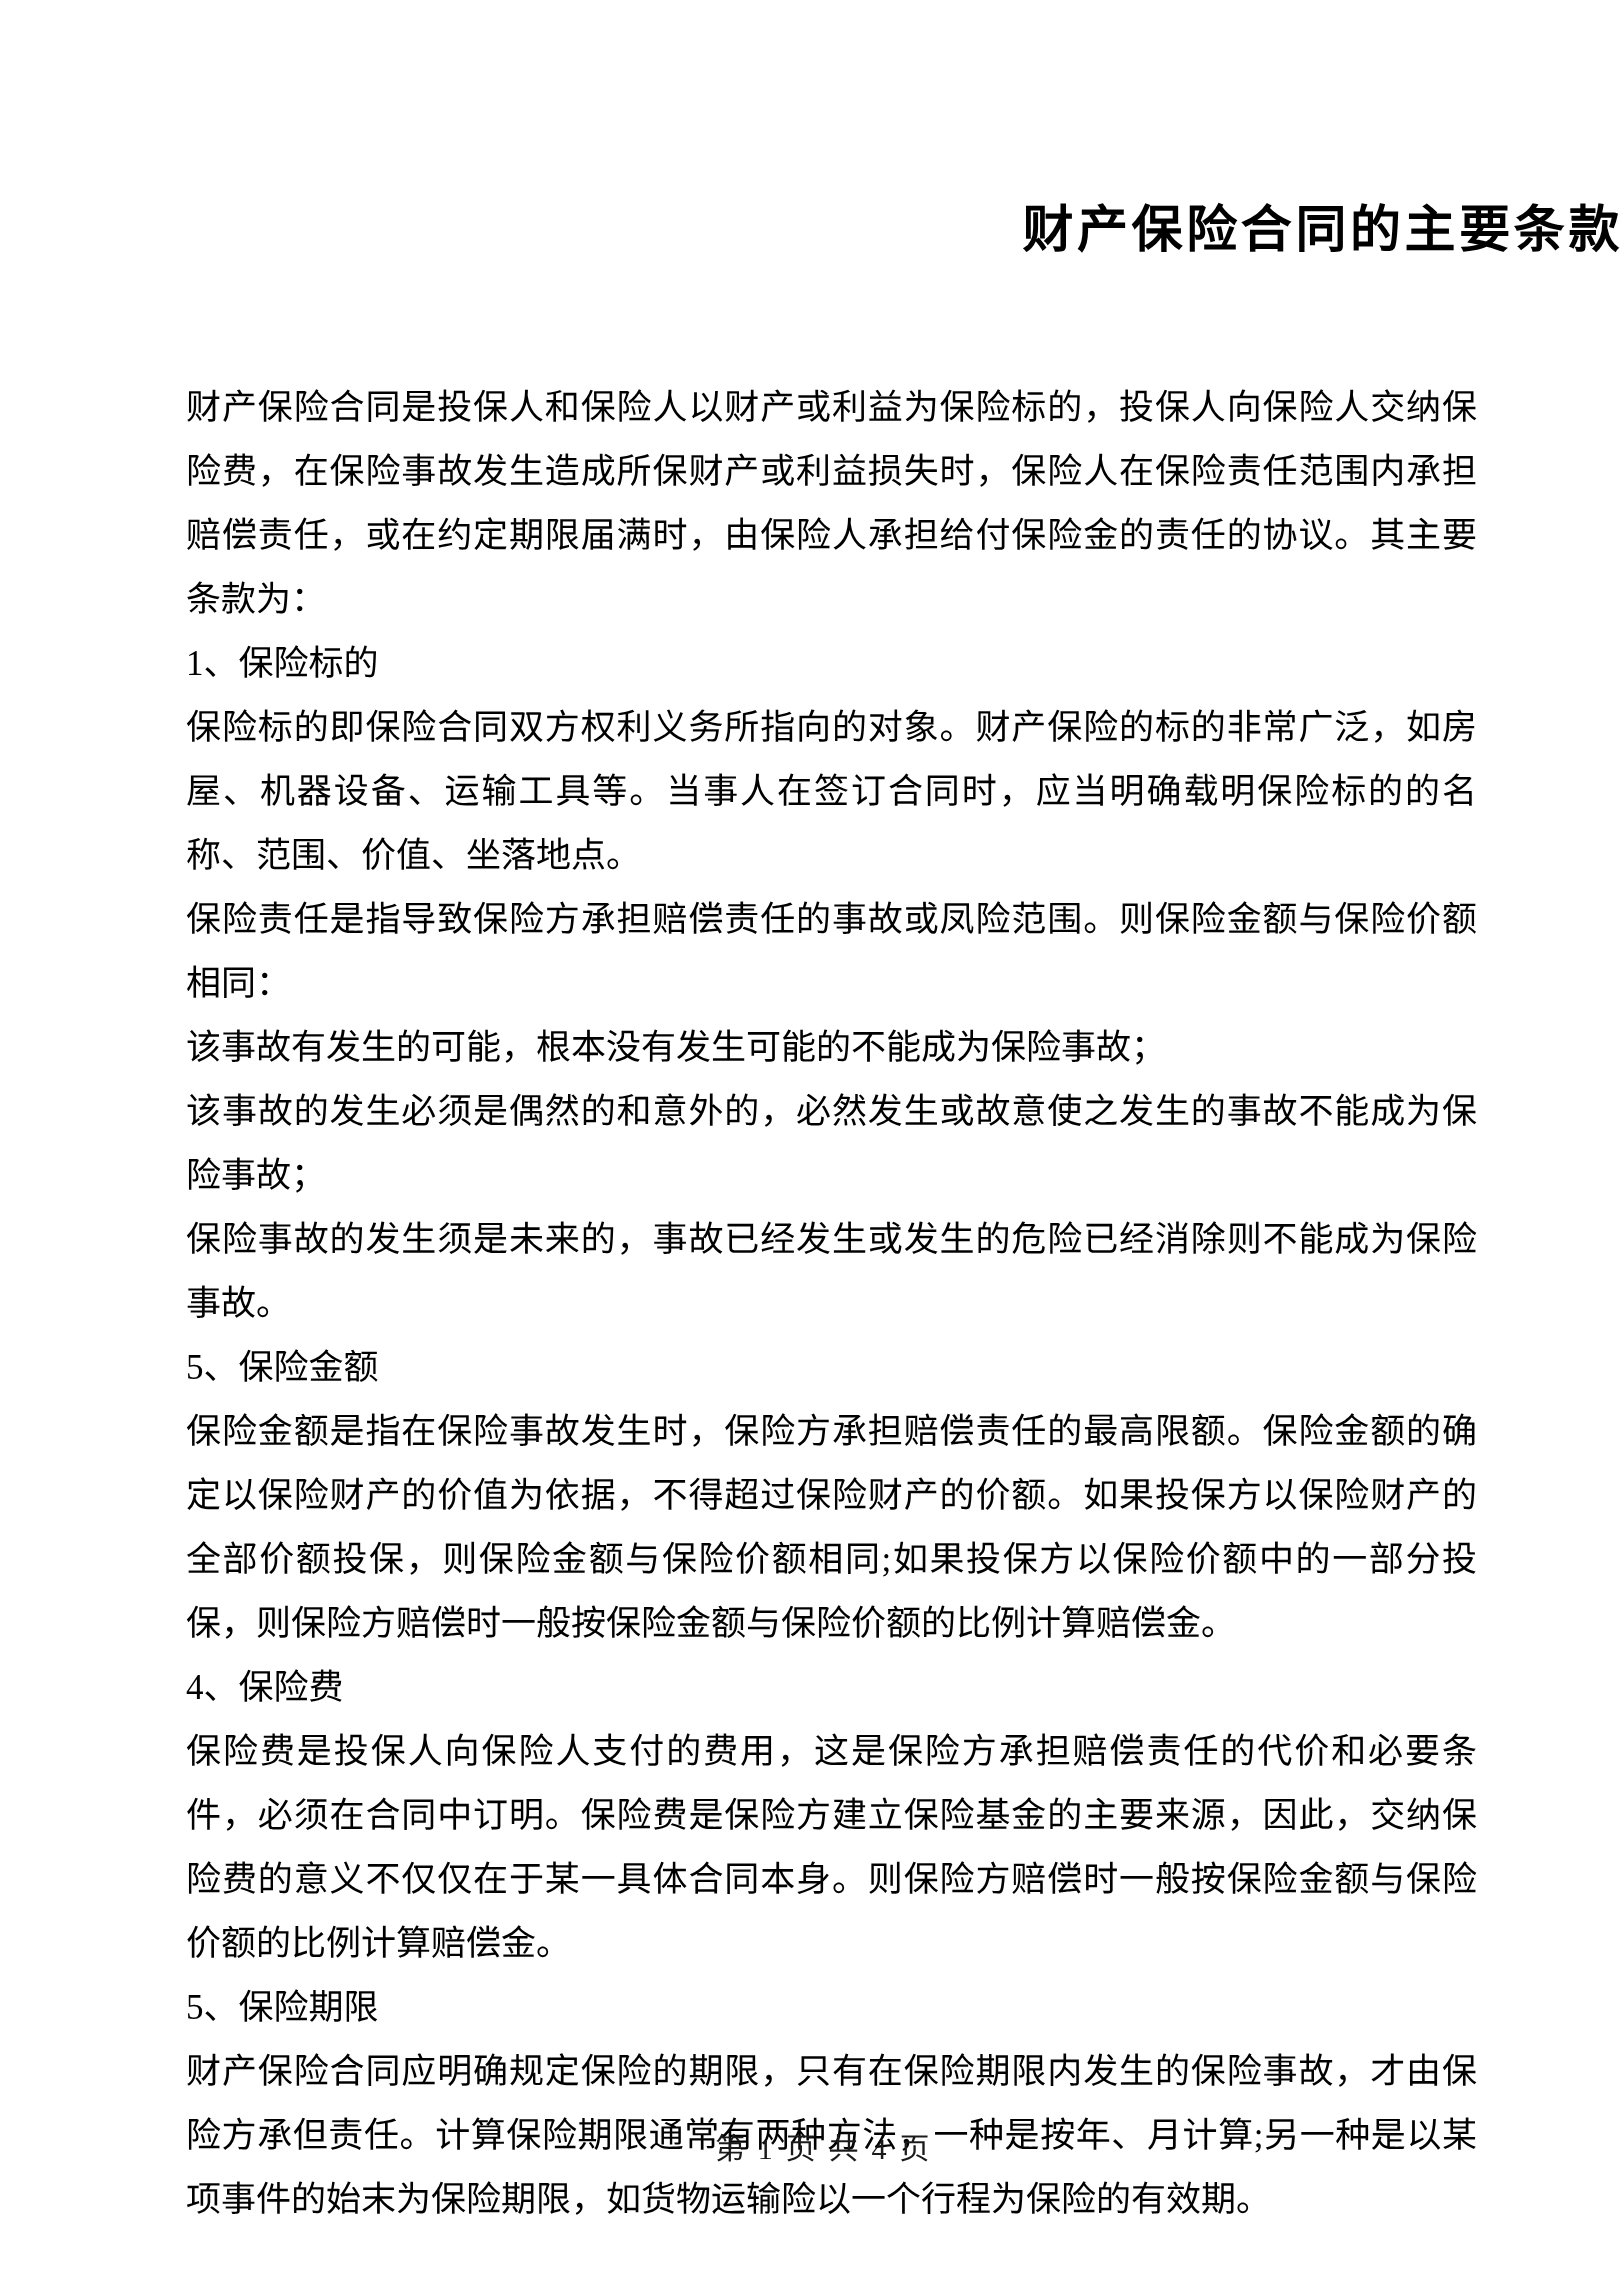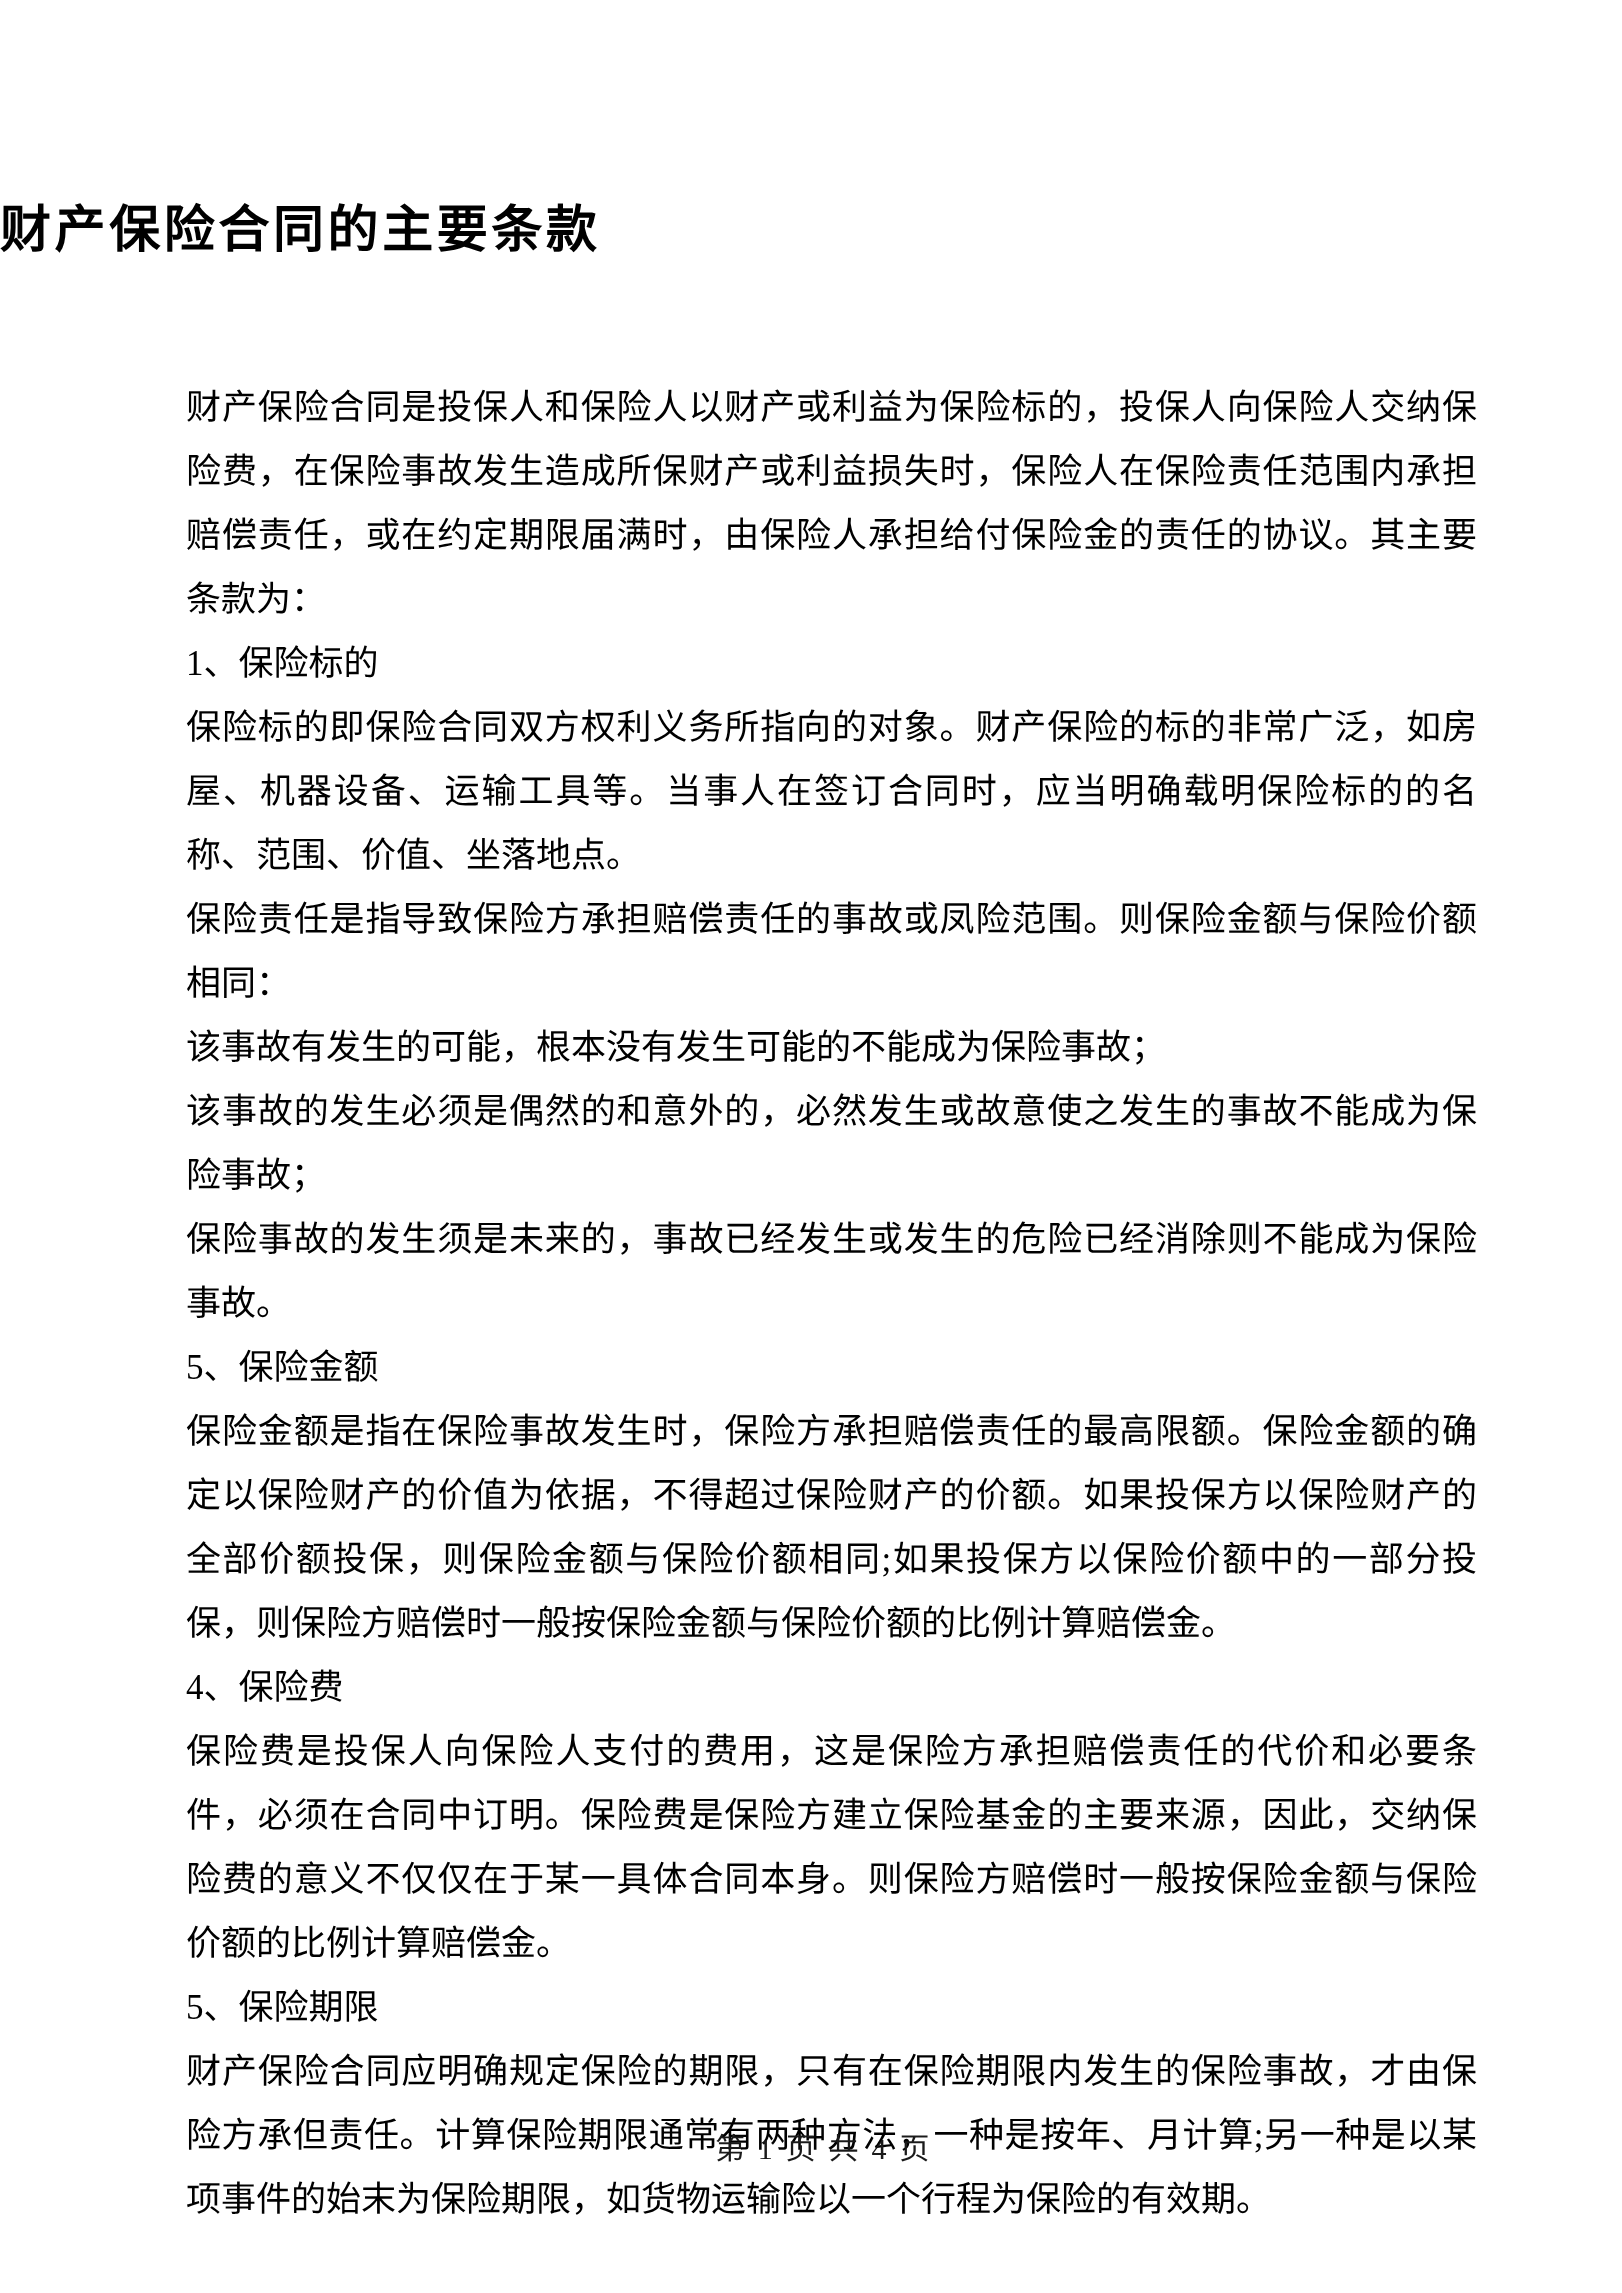--- a/index.html
+++ b/index.html
@@ -12,21 +12,21 @@
     width: 1623px;
     height: 2294px;
     background: #ffffff;
     color: #000000;
     font-family: "Liberation Serif", "DejaVu Serif", serif;
     overflow: hidden;
   }
   .doc-title {
     margin: 0;
     padding-top: 202px;
-    text-align: left;
+    text-align: right;
     font-size: 51px;
     font-weight: bold;
     letter-spacing: 3.6px;
     line-height: 56px;
     color: #000000;
   }
   .doc-body {
     margin-top: 118px;
     margin-left: 186px;
     width: 1291px;

